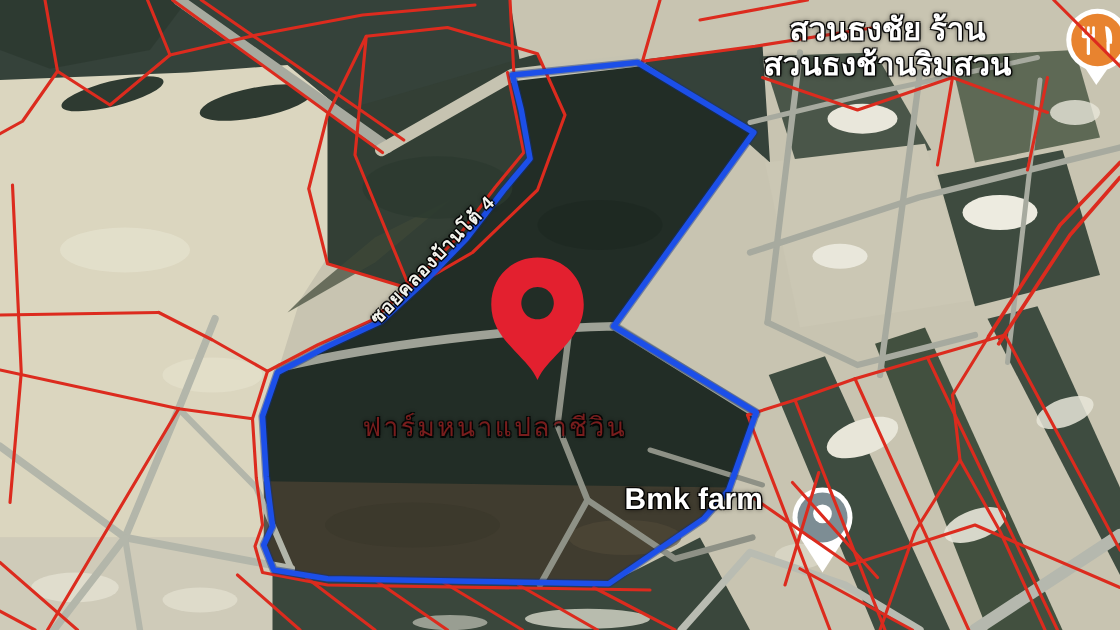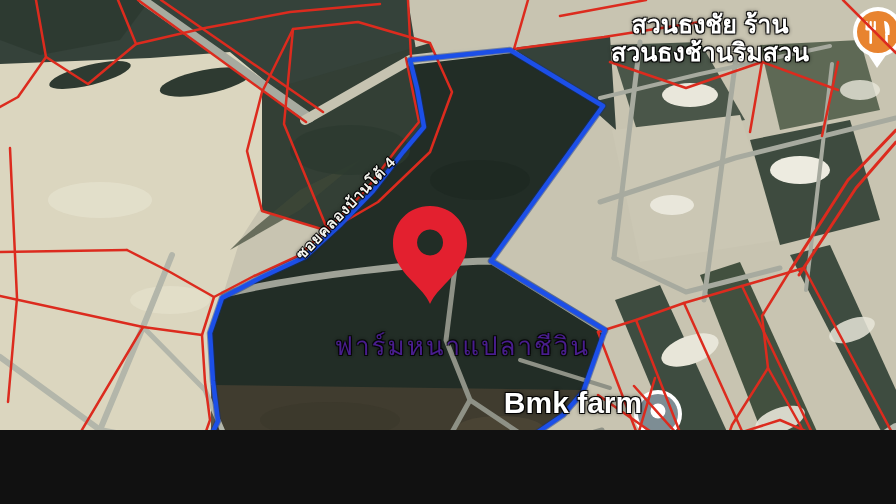--- a/index.html
+++ b/index.html
@@ -1,39 +1,39 @@
 <!DOCTYPE html>
 <html><head>
 <meta charset="utf-8">
 <style>
   html,body{margin:0;padding:0;background:#111;}
   #screen{
-    position:relative;width:896px;height:430px;overflow:hidden;
+    position:relative;width:896px;height:504px;overflow:hidden;
     font-family:"Liberation Sans", sans-serif;
     background:#c8c4b1;
   }
   #mapsvg{position:absolute;left:0;top:0;width:896px;height:504px;display:block;}
   .label-layer{position:absolute;left:0;top:0;width:896px;height:504px;}
   .maptext{
     position:absolute;color:#ffffff;
     text-shadow:-1px -1px 0 rgba(0,0,0,.85),1px -1px 0 rgba(0,0,0,.85),
                 -1px 1px 0 rgba(0,0,0,.85),1px 1px 0 rgba(0,0,0,.85),
                 0 0 4px rgba(0,0,0,.9);
     white-space:nowrap;
   }
   .poi-2line{left:560px;top:10px;width:300px;text-align:center;
     font-size:25px;font-weight:bold;line-height:1.12;}
   .road-label{left:226px;top:196px;width:240px;text-align:center;
     font-size:15px;font-weight:600;letter-spacing:1px;color:#f2f2ec;
     transform:rotate(-46deg);}
-  .area-label{left:290px;top:325px;width:300px;text-align:right;
-    font-size:26px;font-weight:400;letter-spacing:2px;color:#4c1d95;
+  .area-label{left:290px;top:325px;width:300px;text-align:left;
+    font-size:21px;font-weight:400;letter-spacing:2px;color:#7f1d1d;
     opacity:.94;filter:blur(.3px);}
-  .bmk-label{left:488px;top:386px;width:170px;text-align:center;
-    font-size:30px;font-weight:bold;}
+  .bmk-label{left:470px;top:386px;width:170px;text-align:center;
+    font-size:24px;font-weight:bold;}
 </style>
 </head>
 <body>
 
 <div id="screen">
 
   <svg id="mapsvg" viewBox="0 0 896 504">
 
     <g>
       <rect x="0" y="0" width="896" height="504" fill="#C8C4B1"></rect>

